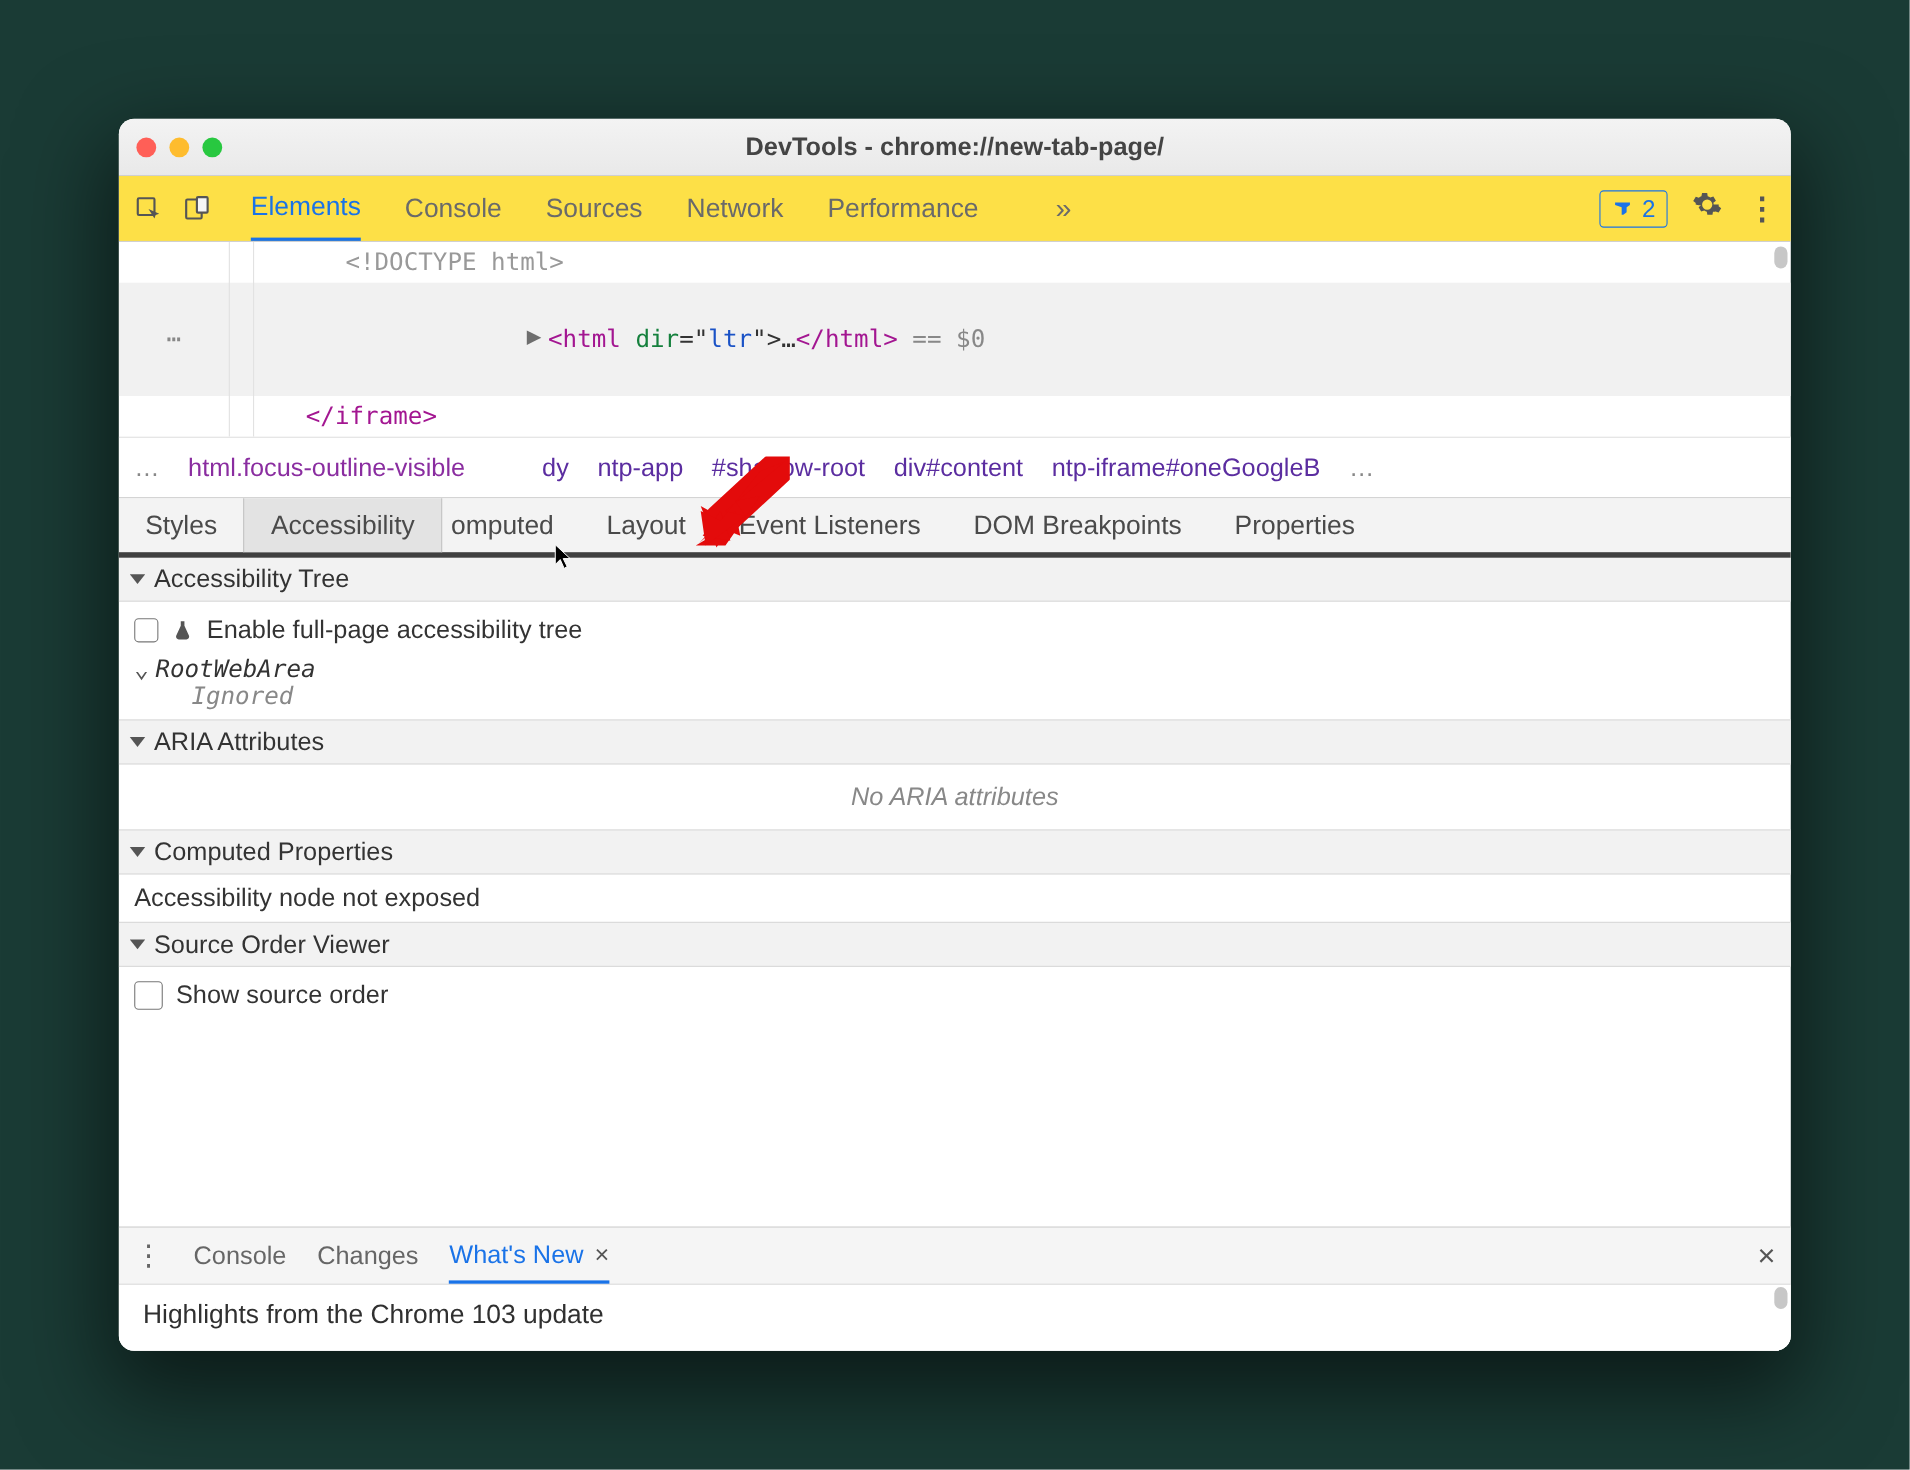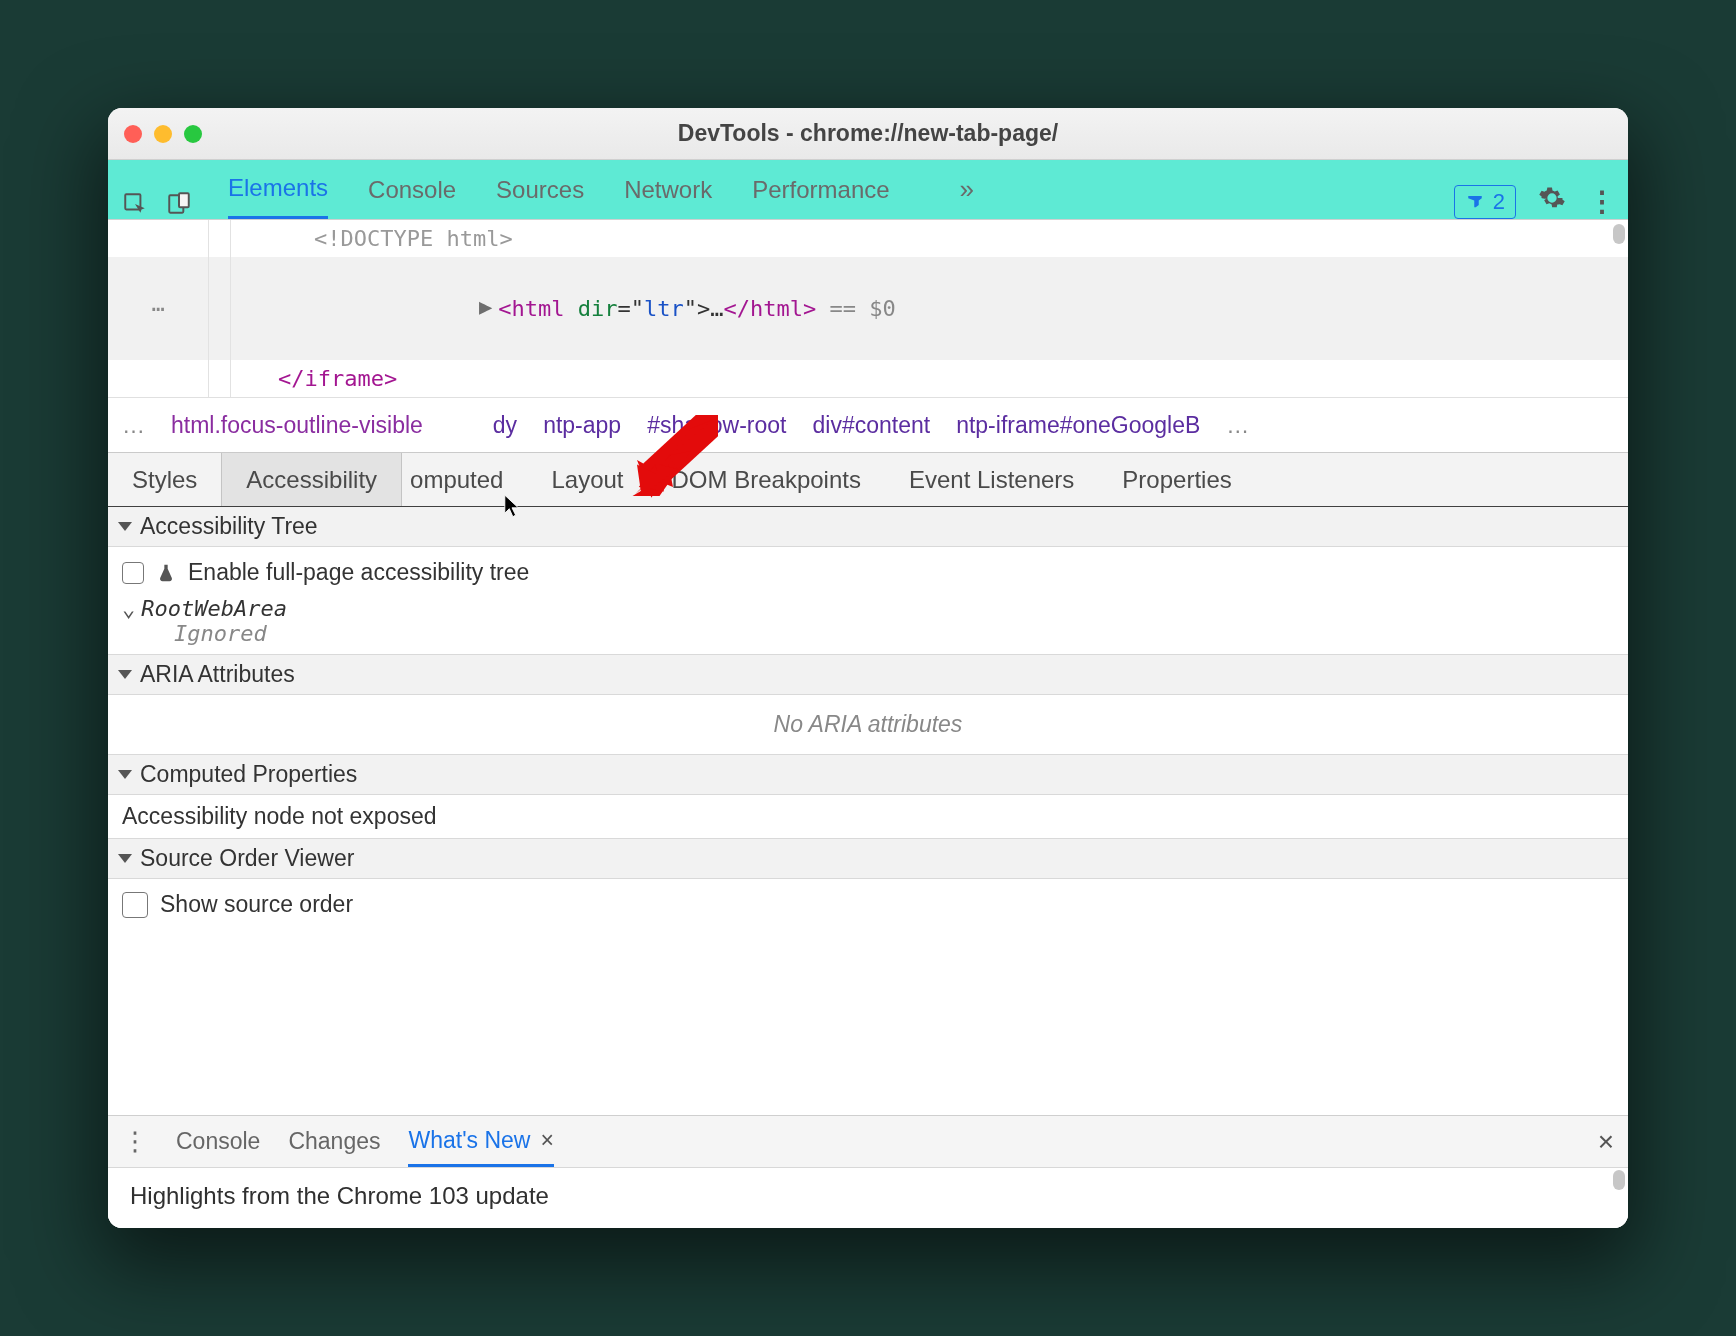--- a/index.html
+++ b/index.html
@@ -41,24 +41,24 @@
   .dot.yellow { background:#febc2e; }
   .dot.green { background:#28c840; }
   .title-text {
     position:absolute; left:0; right:0; text-align:center;
     font-weight:600; color:#444; font-size:23px;
   }
   
   .toolbar {
     height: 60px;
     border-bottom: 1px solid #d0d0d0;
-    display:flex; align-items:flex-end;
+    display:flex; align-items:center;
     padding: 0 12px;
     gap: 6px;
-    background:#5eead4;
+    background:#fde047;
   }
   .tb-left { display:flex; gap:14px; align-items:center; }
   .tb-icon { width:30px; height:30px; display:flex; align-items:center; justify-content:center; color:#555; }
   .tb-tabs { display:flex; gap:40px; margin-left:28px; align-items:center; height:100%; }
   .tb-tab { color:#6a6a6a; font-size:24px; cursor:pointer; height:100%; display:flex; align-items:center; }
   .tb-tab.active { color:#1a73e8; border-bottom:3px solid #1a73e8; font-weight:500;}
   .tb-more { color:#6a6a6a; margin-left:30px; font-size:26px; }
   .tb-right { margin-left:auto; display:flex; gap:22px; align-items:center; }
   .issues-chip {
     border:1.5px solid #1a73e8; color:#1a73e8; border-radius:4px;
@@ -90,21 +90,21 @@
     font-family: -apple-system, Arial, sans-serif;
     font-size:23px;
     color:#5b2da0;
     overflow:hidden;
     position:relative;
   }
   .crumbs .sel { color:#8a2da0; }
   .crumbs .ell { color:#888; }
   
   .subtabs {
-    border-bottom:1px solid #404040;
+    border-bottom:5px solid #404040;
     background:#f3f3f3;
     height:54px;
     display:flex; align-items:stretch;
     font-size:24px; color:#4a4a4a;
     position:relative;
   }
   .subtab { padding:0 24px; display:flex; align-items:center; cursor:pointer;}
   .subtab.active { background:#e3e3e3; border:1px solid #c4c4c4; border-bottom:none; border-top:none;}
   .cursor-arrow {
     position:absolute; left:395px; top:40px;
@@ -238,22 +238,22 @@
     <span>div#content</span>
     <span>ntp-iframe#oneGoogleB</span>
     <span class="ell">…</span>
   </div>
 
   <div class="subtabs">
     <div class="subtab">Styles</div>
     <div class="subtab active">Accessibility</div>
     <div class="subtab" style="padding-left:8px;">omputed</div>
     <div class="subtab">Layout</div>
+    <div class="subtab">Event Listeners</div>
     <div class="subtab">DOM Breakpoints</div>
-    <div class="subtab">Event Listeners</div>
     <div class="subtab">Properties</div>
 
     <svg class="red-arrow" viewBox="0 0 100 100">
       <path d="M90 10 L20 70 L38 72 L26 92 L10 50 L28 60 Z" fill="#e30b0b"></path>
       <path d="M95 5 L30 65" stroke="#e30b0b" stroke-width="34" stroke-linecap="round"></path>
       <path d="M8 88 L45 55 L50 80 L25 70 Z" fill="#e30b0b"></path>
       <polygon points="5,90 55,60 45,45 70,40 35,90" fill="#e30b0b"></polygon>
       <polygon points="10,85 60,35 80,15" fill="none"></polygon>
       <polygon points="12,80 40,85 30,55" fill="#e30b0b"></polygon>
     </svg>

